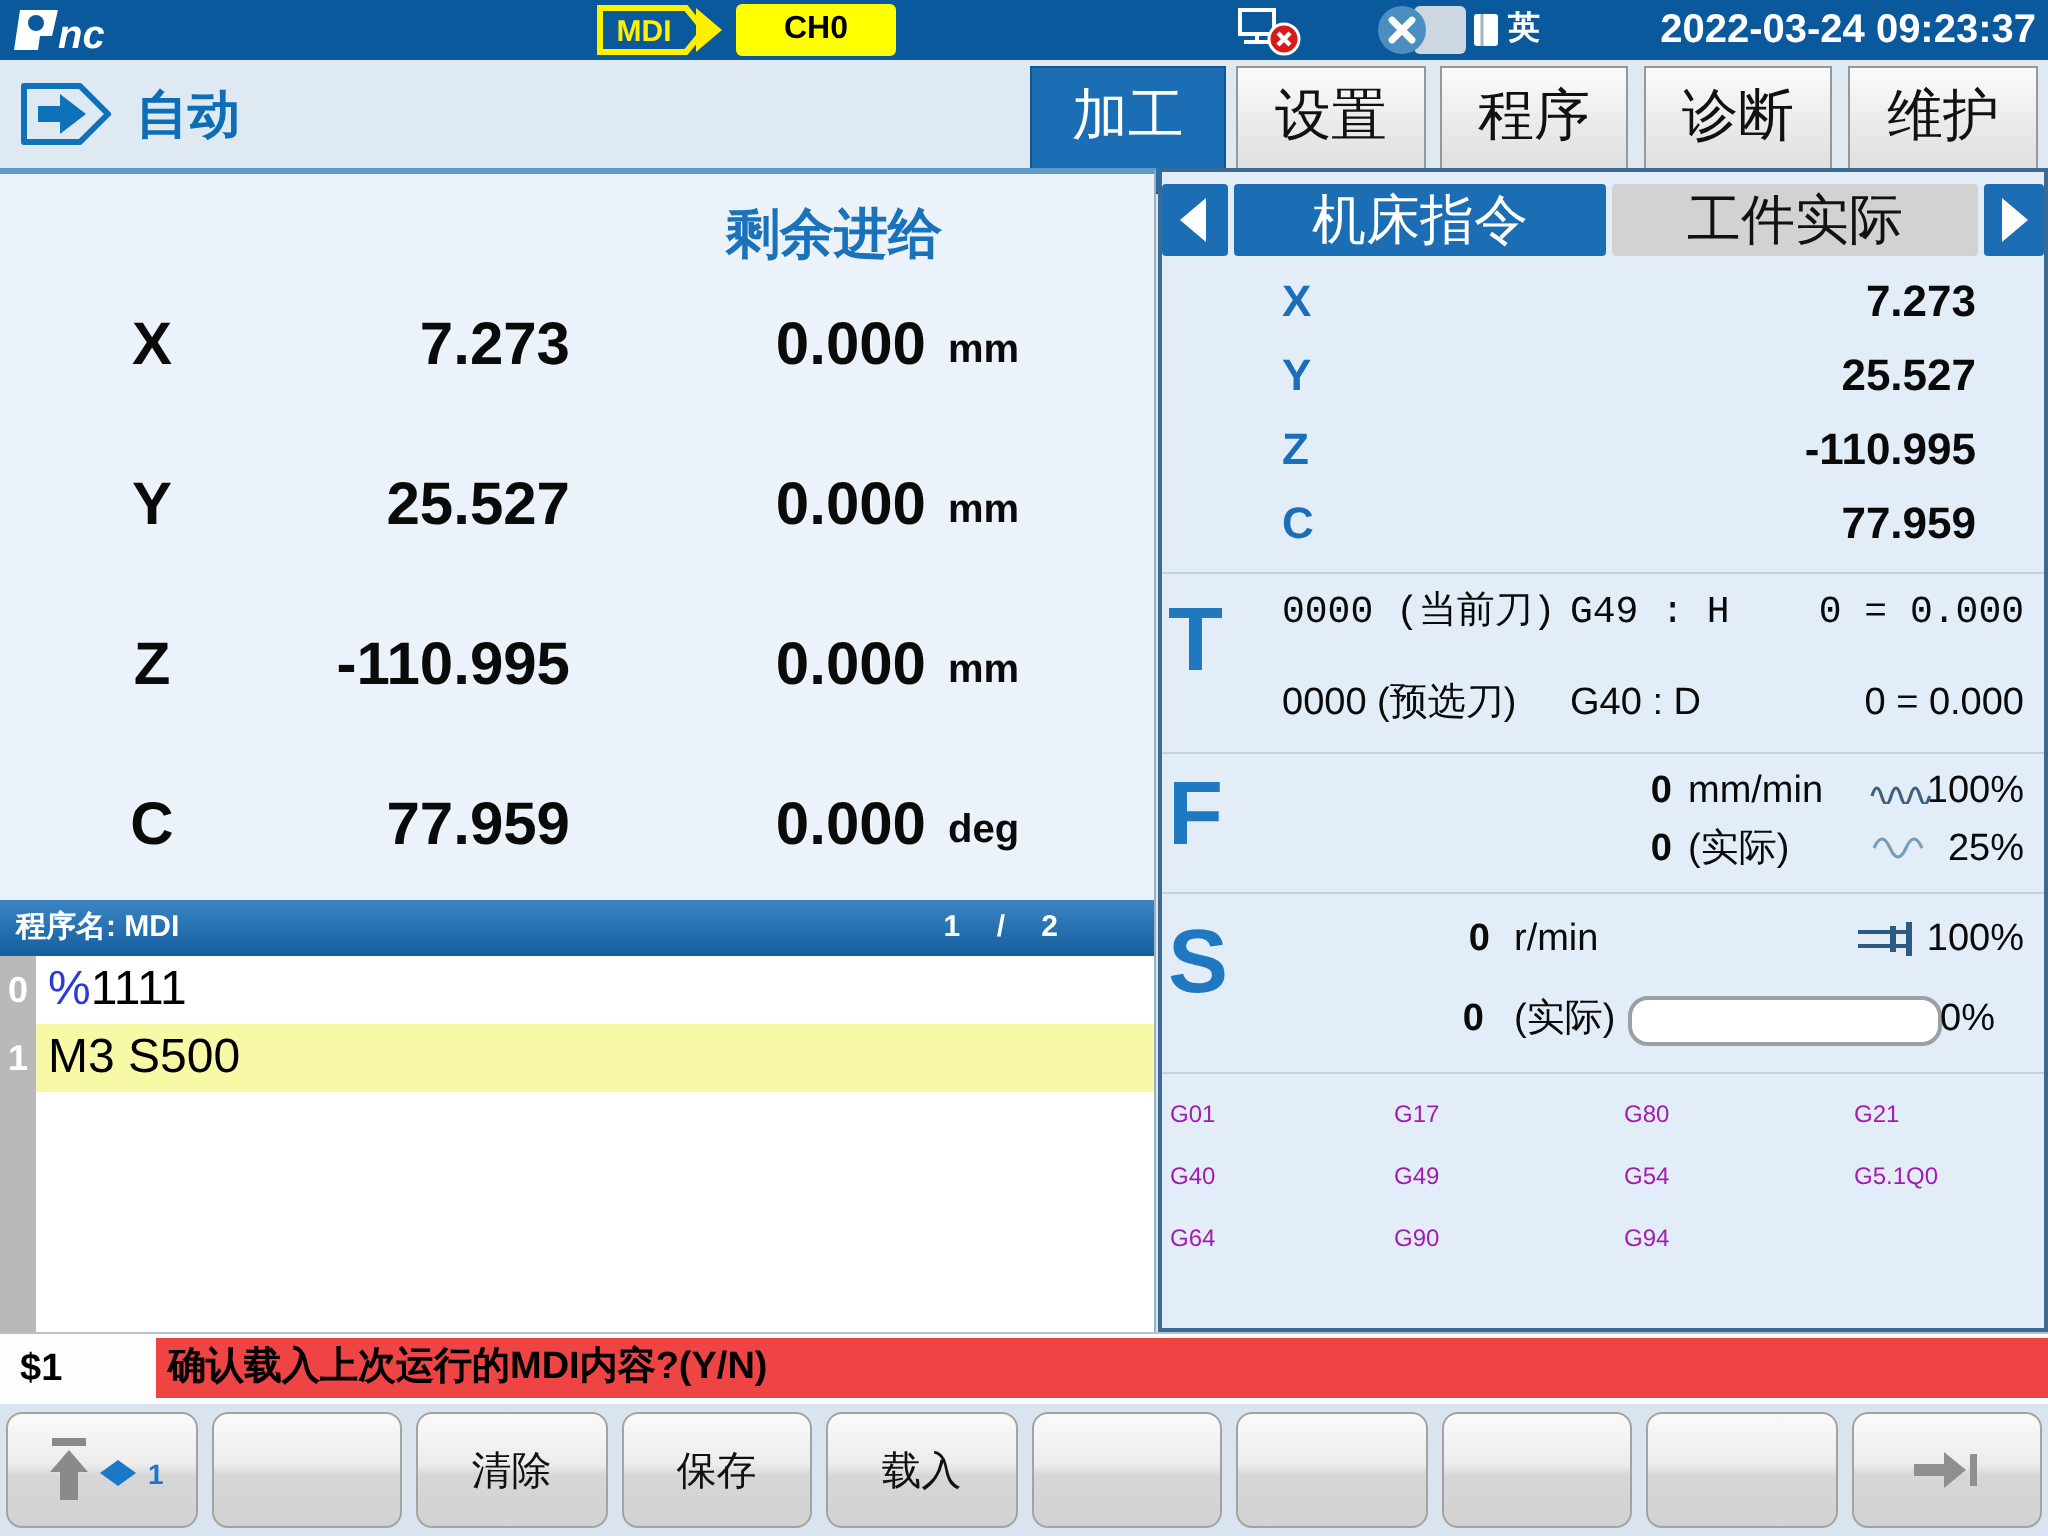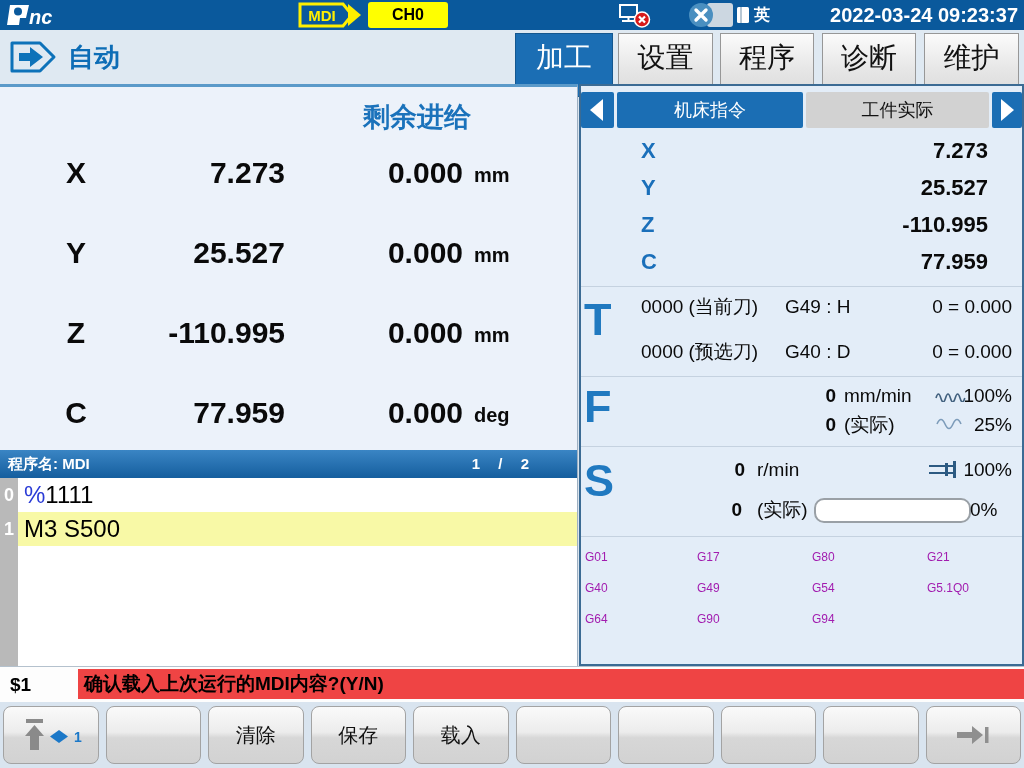--- a/index.html
+++ b/index.html
@@ -48,21 +48,21 @@
     font-size:18px;font-weight:bold;line-height:34px;}
   .pline .lbody{position:absolute;left:18px;right:0;top:0;bottom:0;padding-left:6px;
     font-size:24px;line-height:34px;color:#000;white-space:pre;}
   .pline.hl .lbody{background:#f8f9a6;}
   .pline .pct-prefix{color:#2a3bd6;}
 
   
   .rpanel{position:absolute;left:579px;top:84px;width:445px;height:582px;background:#e3edf8;
     outline:2px solid #3b6b94;outline-offset:-2px;}
   .rtab{position:absolute;top:8px;height:36px;border-radius:2px;text-align:center;
-    font-size:18px;line-height:36px;}
+    font-size:27px;line-height:36px;}
   .rtab.active{background:#1b6eb4;color:#fff;}
   .rtab.inactive{background:#d2d2d2;color:#111;}
   .arrowbtn{position:absolute;top:8px;height:36px;background:#1b6eb4;border-radius:2px;}
   .raxis{position:absolute;left:0;width:445px;height:37px;}
   .raxis .al{position:absolute;left:62px;font-size:22px;font-weight:bold;color:#1a6fba;line-height:37px;}
   .raxis .av{position:absolute;right:36px;font-size:22px;font-weight:bold;color:#0a0a0a;line-height:37px;}
   .rsep{position:absolute;left:2px;right:2px;height:1px;background:#c5d2e0;}
   .bigletter{position:absolute;left:5px;font-size:45px;font-weight:bold;color:#2079c0;line-height:1;}
   .trow{position:absolute;left:0;width:445px;height:33px;font-size:19px;color:#0a0a0a;line-height:33px;}
   .trow .tname{position:absolute;left:62px;}
@@ -225,21 +225,21 @@
       <span class="av">-110.995</span>
     </div>
     <div class="raxis" style="top:159px;">
       <span class="al">C</span>
       <span class="av">77.959</span>
     </div>
 
     <div class="rsep" style="top:202px;"></div>
 
     <div class="bigletter" style="top:213px;">T</div>
-    <div class="trow" style="top:206px;">
+    <div class="trow" style="top:206px;font-family:Liberation Mono, monospace;">
       <span class="tname">0000 (当前刀)</span>
       <span class="tcomp">G49 : H</span>
       <span class="tval">0 = 0.000</span>
     </div>
     <div class="trow" style="top:251px;">
       <span class="tname">0000 (预选刀)</span>
       <span class="tcomp">G40 : D</span>
       <span class="tval">0 = 0.000</span>
     </div>
 

